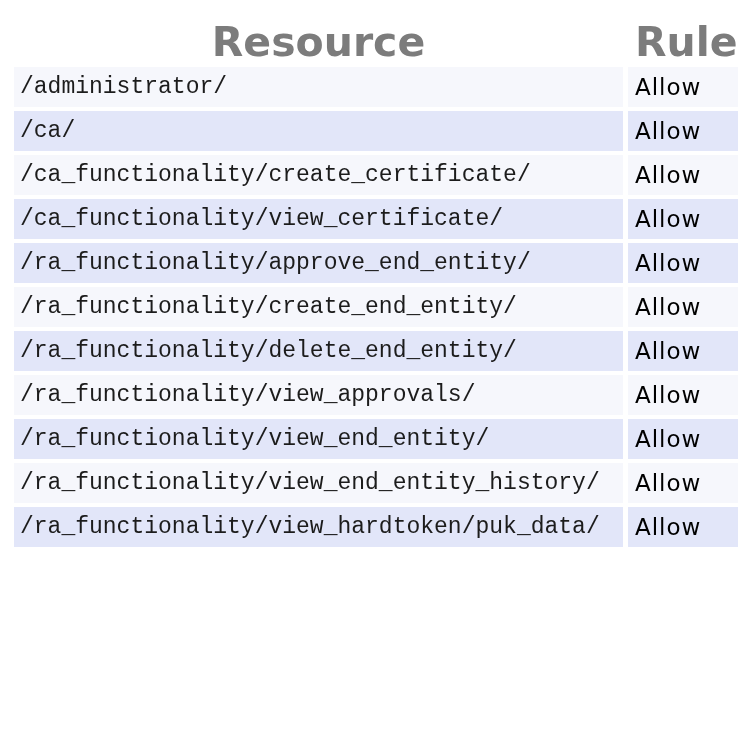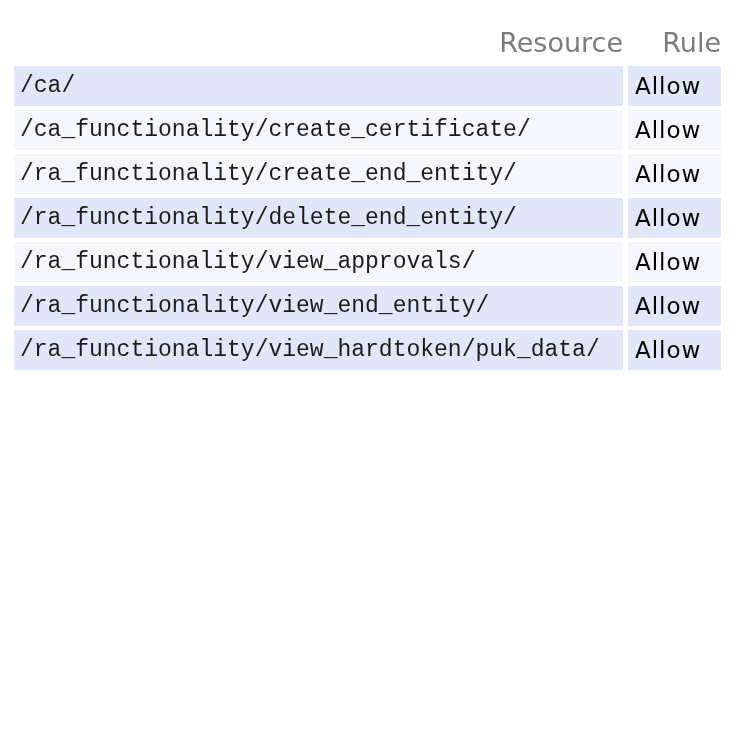--- a/index.html
+++ b/index.html
@@ -22,25 +22,25 @@
     font-family: "DejaVu Sans", sans-serif;
   }
   table.rules {
     border-collapse: separate;
     border-spacing: 5px 4px;
     margin: 18px 0 0 9px;
     table-layout: fixed;
   }
   th {
     font-family: "DejaVu Sans", sans-serif;
-    font-weight: normal;
-    font-size: 27px;
+    font-weight: bold;
+    font-size: 41px;
     line-height: 1;
     color: var(--header-text);
-    text-align: right;
+    text-align: center;
     height: 40px;
     padding: 0;
     vertical-align: middle;
     white-space: nowrap;
   }
   th.rule-head {
     padding-left: 7px;
   }
   td {
     height: 40px;
@@ -72,42 +72,58 @@
 <body>
 
 <table class="rules">
   <thead>
     <tr>
       <th class="resource-head">Resource</th>
       <th class="rule-head">Rule</th>
     </tr>
   </thead>
   <tbody id="rules-body">
+      <tr class="light">
+    <td class="resource-cell">/administrator/</td>
+    <td class="rule-cell">Allow</td>
+  </tr>
       <tr class="dark">
     <td class="resource-cell">/ca/</td>
     <td class="rule-cell">Allow</td>
   </tr>
       <tr class="light">
     <td class="resource-cell">/ca_functionality/create_certificate/</td>
+    <td class="rule-cell">Allow</td>
+  </tr>
+      <tr class="dark">
+    <td class="resource-cell">/ca_functionality/view_certificate/</td>
+    <td class="rule-cell">Allow</td>
+  </tr>
+      <tr class="dark">
+    <td class="resource-cell">/ra_functionality/approve_end_entity/</td>
     <td class="rule-cell">Allow</td>
   </tr>
       <tr class="light">
     <td class="resource-cell">/ra_functionality/create_end_entity/</td>
     <td class="rule-cell">Allow</td>
   </tr>
       <tr class="dark">
     <td class="resource-cell">/ra_functionality/delete_end_entity/</td>
     <td class="rule-cell">Allow</td>
   </tr>
       <tr class="light">
     <td class="resource-cell">/ra_functionality/view_approvals/</td>
     <td class="rule-cell">Allow</td>
   </tr>
       <tr class="dark">
     <td class="resource-cell">/ra_functionality/view_end_entity/</td>
     <td class="rule-cell">Allow</td>
   </tr>
+      <tr class="light">
+    <td class="resource-cell">/ra_functionality/view_end_entity_history/</td>
+    <td class="rule-cell">Allow</td>
+  </tr>
       <tr class="dark">
     <td class="resource-cell">/ra_functionality/view_hardtoken/puk_data/</td>
     <td class="rule-cell">Allow</td>
   </tr>
     </tbody>
 </table>
 
 </body></html>

